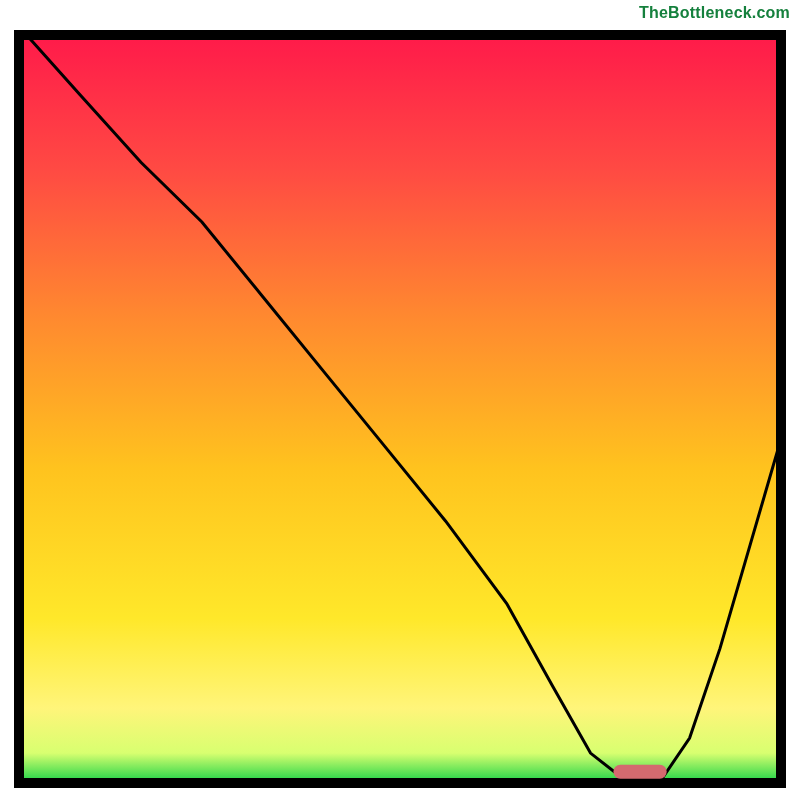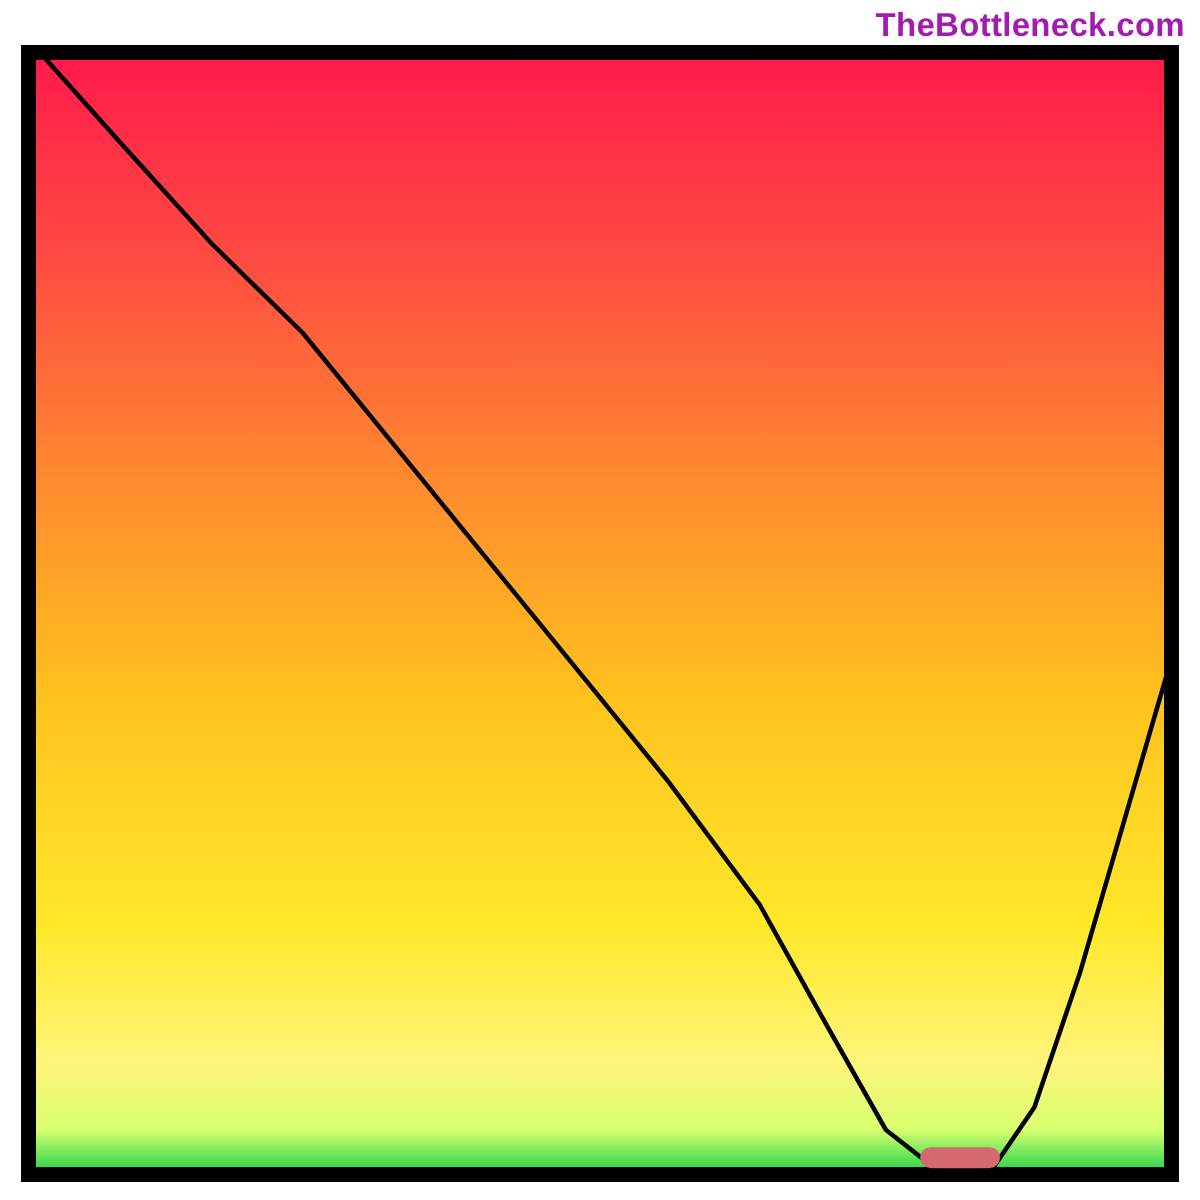--- a/index.html
+++ b/index.html
@@ -1,17 +1,17 @@
 <!DOCTYPE html>
 <html><head>
 <meta charset="utf-8">
 <style>
 html,body{margin:0;padding:0;width:800px;height:800px;background:#fff;overflow:hidden}
 #wrap{position:relative;width:800px;height:800px}
-#wm{position:absolute;top:4px;right:10px;font-family:Arial,Helvetica,sans-serif;font-size:22px;font-weight:600;color:#a21caf;letter-spacing:.2px}
+#wm{position:absolute;top:4px;right:10px;font-family:Arial,Helvetica,sans-serif;font-size:16px;font-weight:600;color:#15803d;letter-spacing:.2px}
 svg{position:absolute;top:30px;left:14px}
 </style>
 </head>
 <body>
 <div id="wrap">
 <div id="wm">TheBottleneck.com</div>
 <svg width="772" height="760" viewBox="0 0 772 760">
 <defs>
 <linearGradient id="bg" x1="0" y1="0" x2="0" y2="1">
 <stop id="s0" offset="0" stop-color="#ff1a4a"></stop>

